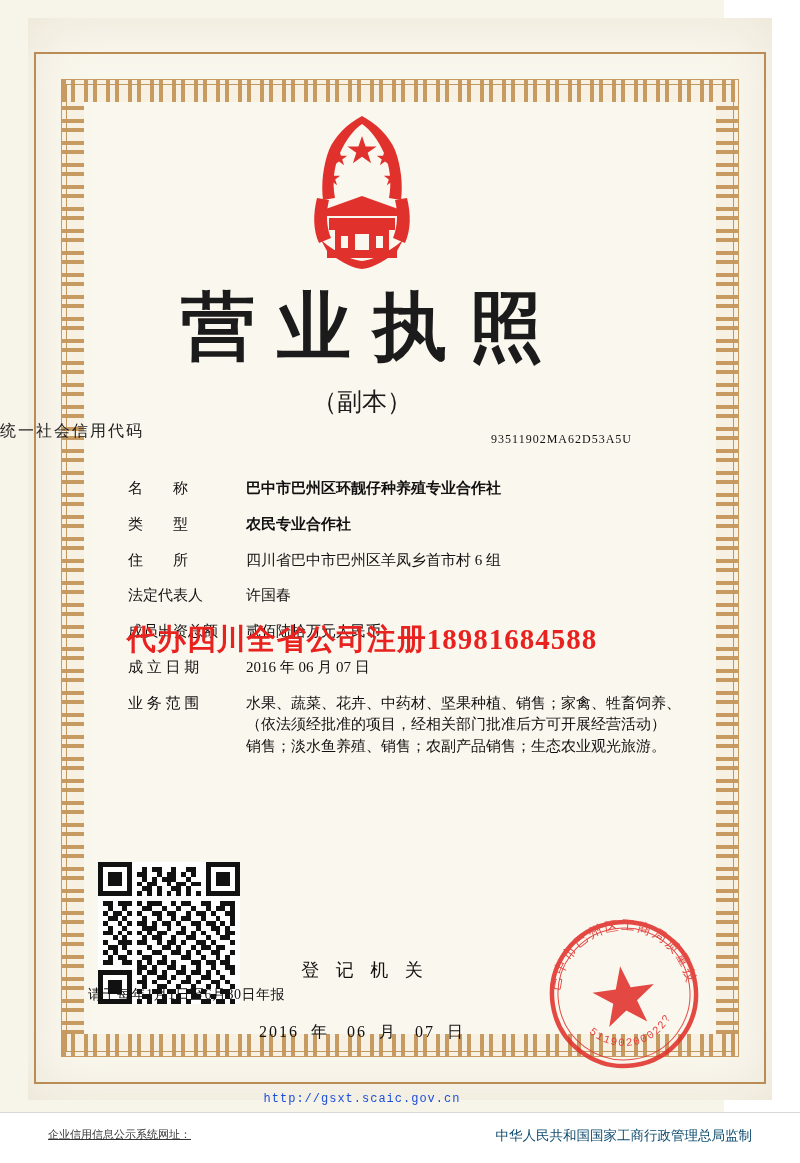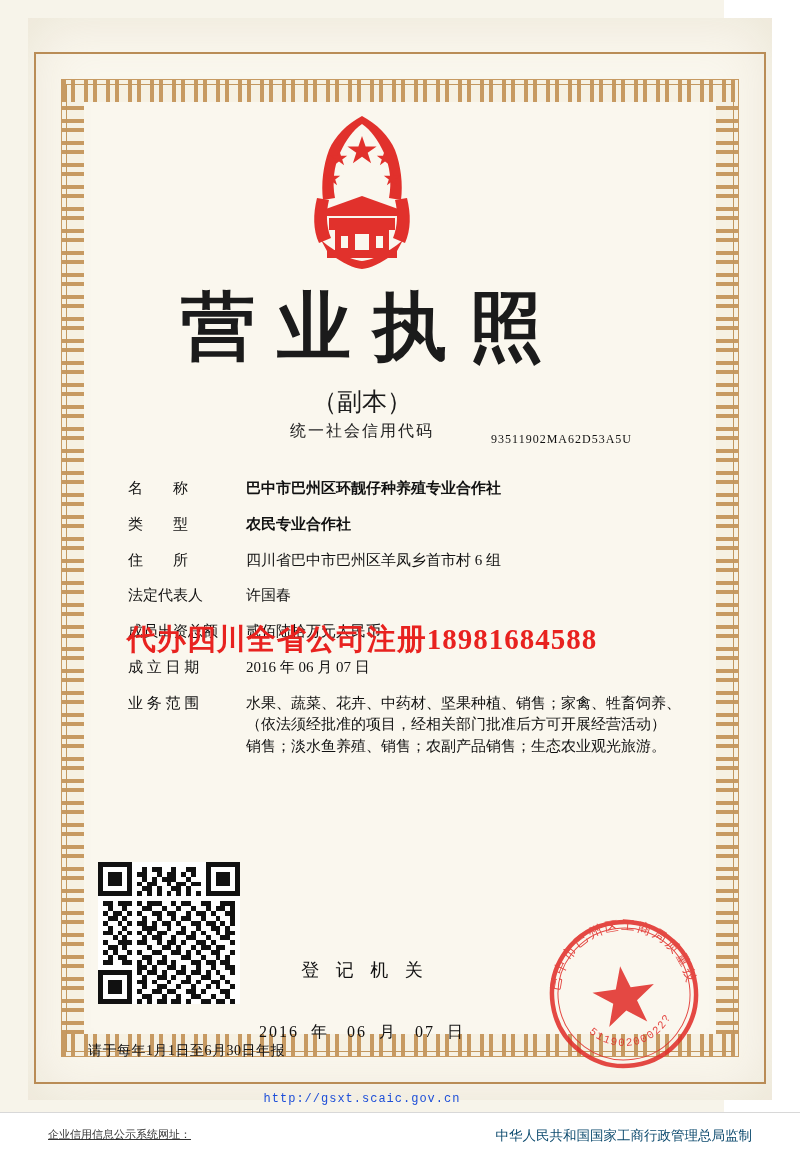--- a/index.html
+++ b/index.html
@@ -121,21 +121,20 @@
     left: 0; right: 0;
     top: 385px;
     text-align: center;
     font-size: 25px;
     color: #1b1b1b;
   }
   .credit-label {
     position: absolute;
     left: 0; right: 0;
     top: 421px;
-    text-align: center;
     font-size: 16px;
     letter-spacing: 2px;
     color: #222;
   }
   .credit-code {
     position: absolute;
     right: 92px;
     top: 432px;
     font-size: 12px;
     letter-spacing: 1px;
@@ -227,21 +226,21 @@
     width: 168px;
     height: 168px;
     transform: rotate(-8deg);
     opacity: 0.88;
   }
 
   
   .annual-note {
     position: absolute;
     left: 88px;
-    top: 1042px;
+    top: 986px;
     font-size: 14px;
     color: #111;
     letter-spacing: 0.5px;
   }
 
   
   .site-url {
     position: absolute;
     left: 0; right: 0;
     top: 1092px;

